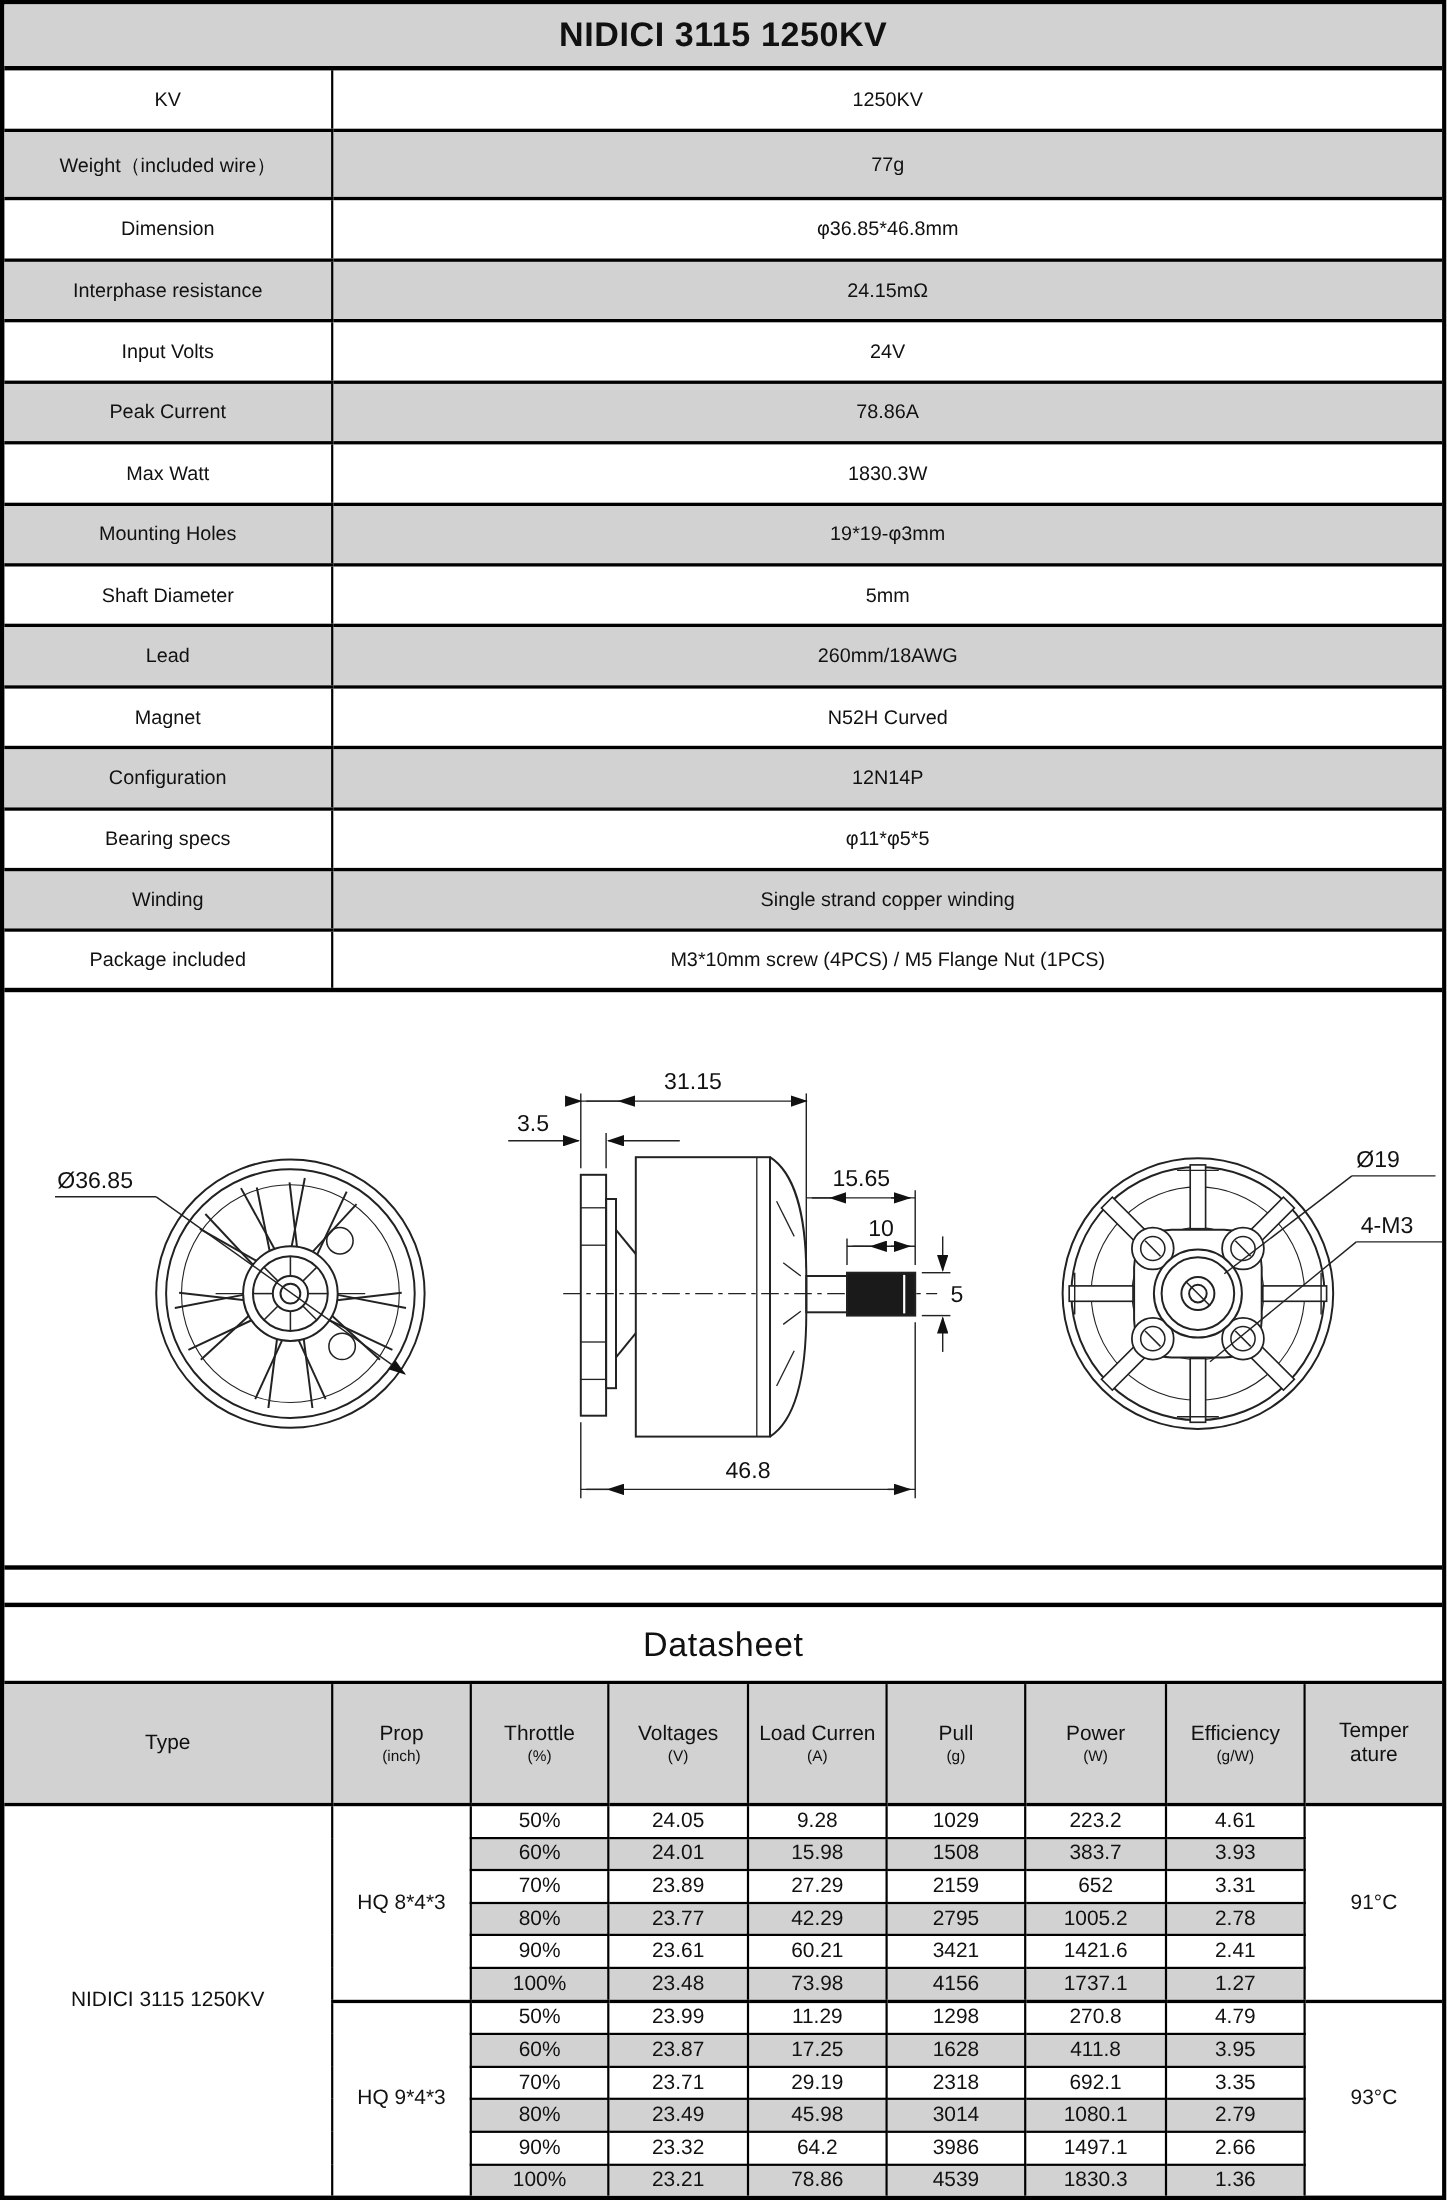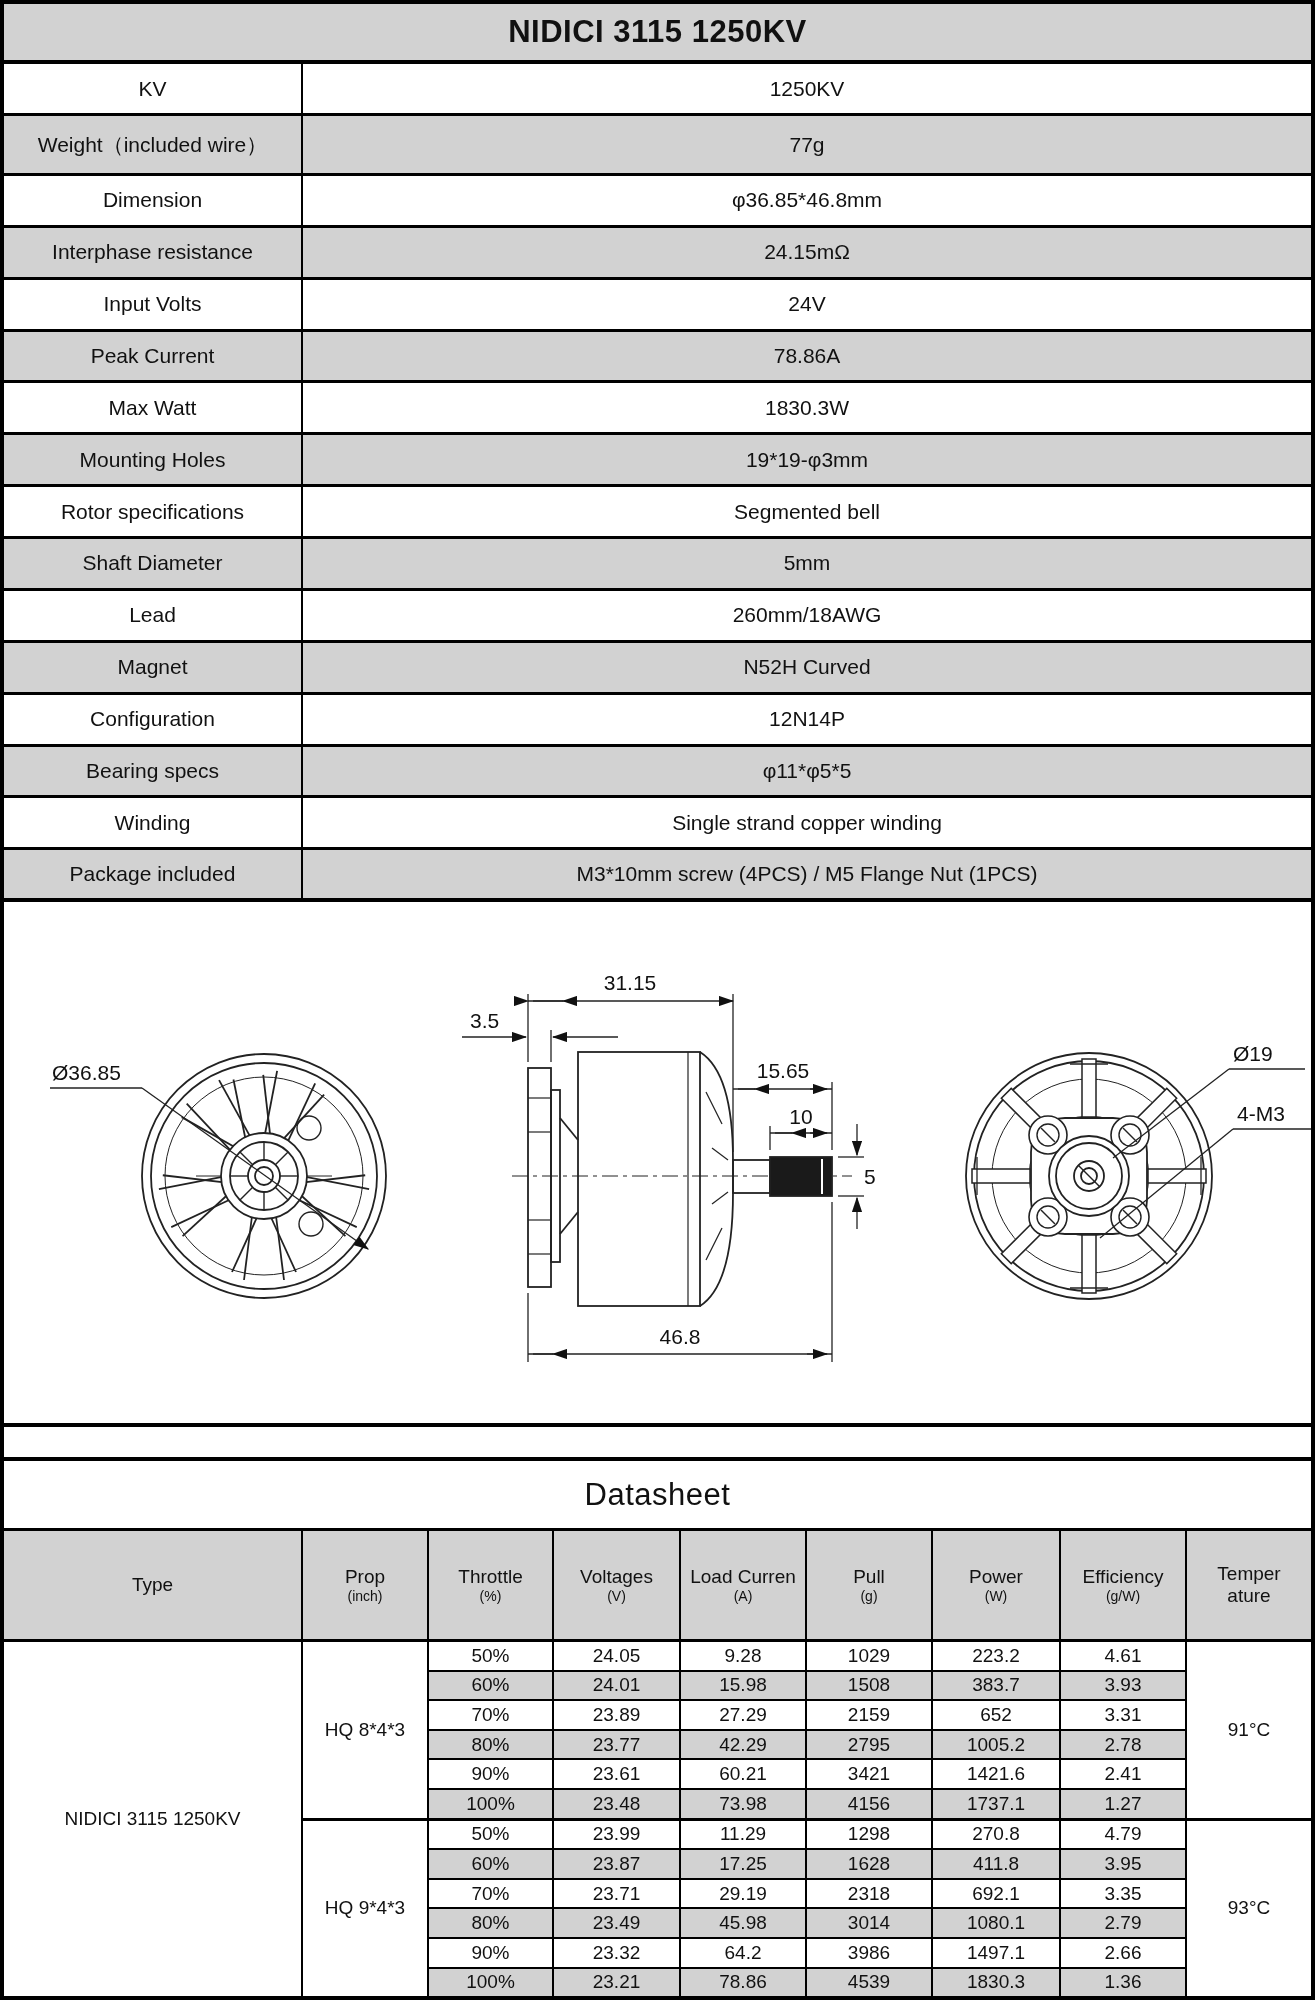--- a/index.html
+++ b/index.html
@@ -3,21 +3,21 @@
 <meta charset="utf-8">
 <style>
   html,body{margin:0;padding:0;background:#fff;}
   .page{width:1315px;height:2000px;box-sizing:border-box;border:4px solid #000;
         font-family:"Liberation Sans",sans-serif;color:#111;background:#fff;}
   
   .section-spec{height:894px;}
   table{border-collapse:collapse;border-style:hidden;width:100%;table-layout:fixed;}
   .spec-table{height:894px;}
   .spec-table td{border:2px solid #000;border-top-width:3px;border-bottom-width:3px;
-                 text-align:center;vertical-align:middle;font-size:21px;padding:0 6px;overflow:hidden;}
+                 text-align:center;vertical-align:middle;font-size:18px;padding:0 6px;overflow:hidden;}
   .spec-table tr:first-child td{border-bottom-width:4px;}
   .spec-table .title-cell{font-size:31px;font-weight:700;letter-spacing:.5px;background:#d2d2d2;}
   .spec-table tr:first-child{height:58px;}
   .spec-table tr:nth-child(odd):not(:first-child){background:#d2d2d2;}
   .col-label{width:298px;}
   
   .section-drawing{height:525px;border-top:4px solid #000;box-sizing:border-box;}
   .section-drawing svg{display:block;}
   .section-spacer{height:34px;border-top:4px solid #000;box-sizing:border-box;}
   
@@ -78,24 +78,20 @@
           </tr>
       <tr>
             <td>Max Watt</td>
             <td>1830.3W</td>
           </tr>
       <tr>
             <td>Mounting Holes</td>
             <td>19*19-φ3mm</td>
           </tr>
       <tr>
-            <td>Rotor specifications</td>
-            <td>Segmented bell</td>
-          </tr>
-      <tr>
             <td>Shaft Diameter</td>
             <td>5mm</td>
           </tr>
       <tr>
             <td>Lead</td>
             <td>260mm/18AWG</td>
           </tr>
       <tr>
             <td>Magnet</td>
             <td>N52H Curved</td>

